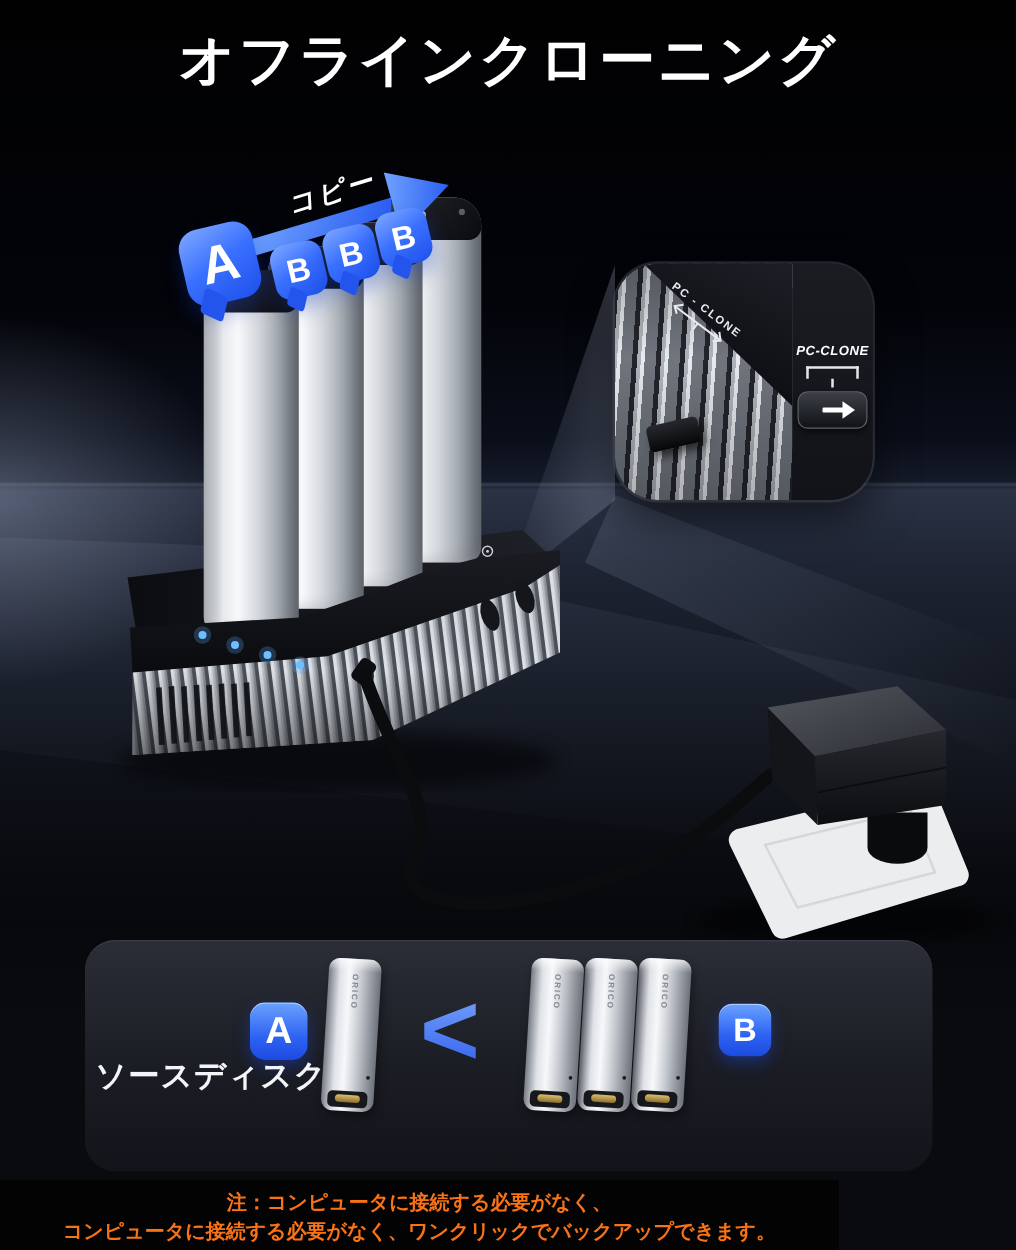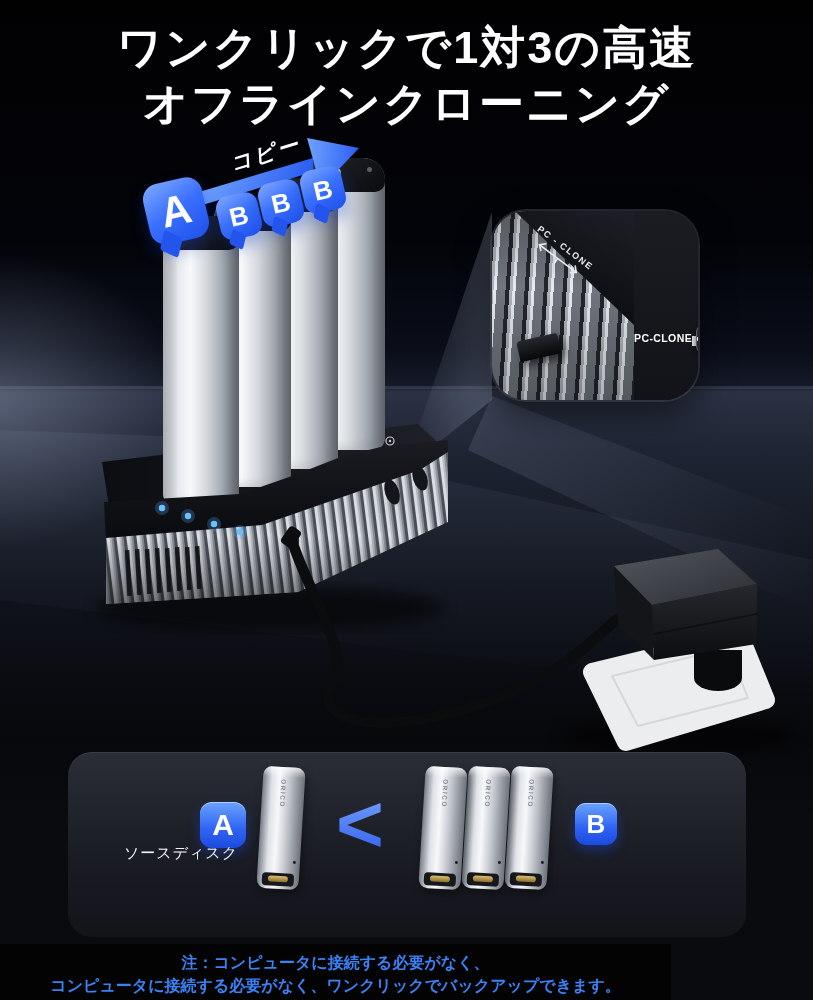--- a/index.html
+++ b/index.html
@@ -87,21 +87,21 @@
   .inset .edge-group{position:absolute;left:34px;top:30px;transform:rotate(37deg);color:#e9ebf0;text-align:center;}
   .inset .edge-label{font-size:9px;font-weight:800;letter-spacing:1.5px;white-space:nowrap;}
   .inset .switch{
     position:absolute;left:26px;top:126px;width:42px;height:21px;border-radius:4px;
     background:linear-gradient(180deg,#26282e,#060708);transform:rotate(-13deg);
     box-shadow:3px 5px 8px rgba(0,0,0,.6);
   }
   .inset .ctrl{
     position:absolute;right:0;top:0;bottom:0;width:64px;
     background:linear-gradient(180deg,#1a1c22,#121318);
-    display:flex;align-items:center;padding-top:64px;box-sizing:border-box;
+    display:flex;flex-direction:column;align-items:center;padding-top:64px;box-sizing:border-box;font-style:italic;
   }
   .inset .ctrl-label{color:#fff;font-size:10.5px;font-weight:800;letter-spacing:.4px;white-space:nowrap;}
   .inset .bracket{width:38px;height:8px;border:2px solid #e4e7ec;border-bottom:none;margin-top:6px;}
   .inset .stem{width:2px;height:7px;background:#e4e7ec;}
   .inset .mode-btn{
     margin-top:3px;width:54px;height:28px;border-radius:8px;
     background:linear-gradient(180deg,#3c4046,#101216);
     border:1px solid #5a5f67;display:flex;align-items:center;justify-content:center;
     box-shadow:0 3px 6px rgba(0,0,0,.6);
   }
@@ -116,21 +116,21 @@
     border-radius:24px;background:linear-gradient(180deg,#2b2e37 0%,#1b1d24 55%,#13141a 100%);
     box-shadow:inset 0 1px 0 rgba(255,255,255,.07);
   }
   .badge{
     position:absolute;display:flex;align-items:center;justify-content:center;color:#fff;font-weight:900;
     background:linear-gradient(180deg,#6aa2ff 0%,#2e63f2 60%,#1c4ae0 100%);
     box-shadow:0 5px 12px rgba(25,70,230,.4), inset 0 1px 0 rgba(255,255,255,.45);
   }
   .badge.a{left:132px;top:50px;width:46px;height:46px;border-radius:12px;font-size:30px;}
   .badge.b{left:507px;top:51px;width:42px;height:42px;border-radius:11px;font-size:26px;}
-  .disk-label{position:absolute;color:#f3f5f8;font-size:15px;font-weight:400;text-align:center;letter-spacing:1px;}
+  .disk-label{position:absolute;color:#f3f5f8;font-size:25px;font-weight:700;letter-spacing:1px;}
   .disk-label.src{left:8px;top:92px;width:210px;}
   .disk-label.tgt{left:500px;top:94px;width:172px;}
   .ssd-b{
     position:absolute;width:42px;height:122px;border-radius:9px;transform:rotate(3.5deg);
     background:linear-gradient(90deg,#777c85 0%,#dfe2e7 22%,#f7f8fa 40%,#c8ccd2 62%,#8d929b 86%,#6c717a 100%);
     box-shadow:2px 4px 8px rgba(0,0,0,.4);
   }
   .ssd-b::before{content:"";position:absolute;top:0;left:0;right:0;height:10px;border-radius:9px 9px 0 0;background:linear-gradient(180deg,rgba(255,255,255,.7),rgba(255,255,255,0));}
   .ssd-b .brand{
     position:absolute;top:12px;left:50%;transform:translateX(-50%);
@@ -146,21 +146,21 @@
   .lt-svg{position:absolute;left:256px;top:28px;}
   .pill{
     position:absolute;left:184px;top:146px;width:288px;height:32px;border-radius:17px;box-sizing:border-box;
     background:linear-gradient(180deg,#7cabff 0%,#3a6cf5 48%,#2050e6 100%);
     border:2px solid #9dc0ff;display:flex;align-items:center;justify-content:center;
     color:#fff;font-size:16px;font-weight:800;letter-spacing:.5px;
   }
   
   .note{
     position:absolute;left:0;top:944px;width:671px;height:56px;z-index:40;background:#030304;
-    color:#3b82f6;text-align:center;font-size:16px;font-weight:700;line-height:23px;padding-top:7px;box-sizing:border-box;
+    color:#f97316;text-align:center;font-size:16px;font-weight:700;line-height:23px;padding-top:7px;box-sizing:border-box;
   }
 </style>
 </head>
 <body>
 
 <div id="canvas">
 
   <div class="bg"></div>
 
   <svg id="beams" class="layer" width="813" height="1000">
@@ -178,21 +178,20 @@
           <stop offset="1" stop-color="rgba(160,176,212,0)"></stop>
       </linearGradient>
     </defs>
     <rect x="0" y="386" width="813" height="3" fill="rgba(165,180,210,0.15)"></rect>
     <polygon points="0,430 260,440 813,560 813,700 0,600" fill="url(#sheen)"></polygon>
     <polygon points="404,470 492,212 492,400" fill="url(#beamg)"></polygon>
     <polygon points="492,396 813,520 813,612 468,450" fill="url(#beamg2)"></polygon>
   </svg>
 
   <div class="title">
-    <div>ワンクリックで1対3の高速</div>
     <div>オフラインクローニング</div>
   </div>
 
   <svg id="dockback" class="layer" width="813" height="1000">
     <defs>
       <linearGradient id="topg" x1="0" y1="0" x2="1" y2="0">
         <stop offset="0" stop-color="#0c0d11"></stop>
           <stop offset="1" stop-color="#1f2128"></stop>
       </linearGradient>
       <filter id="blur8">

